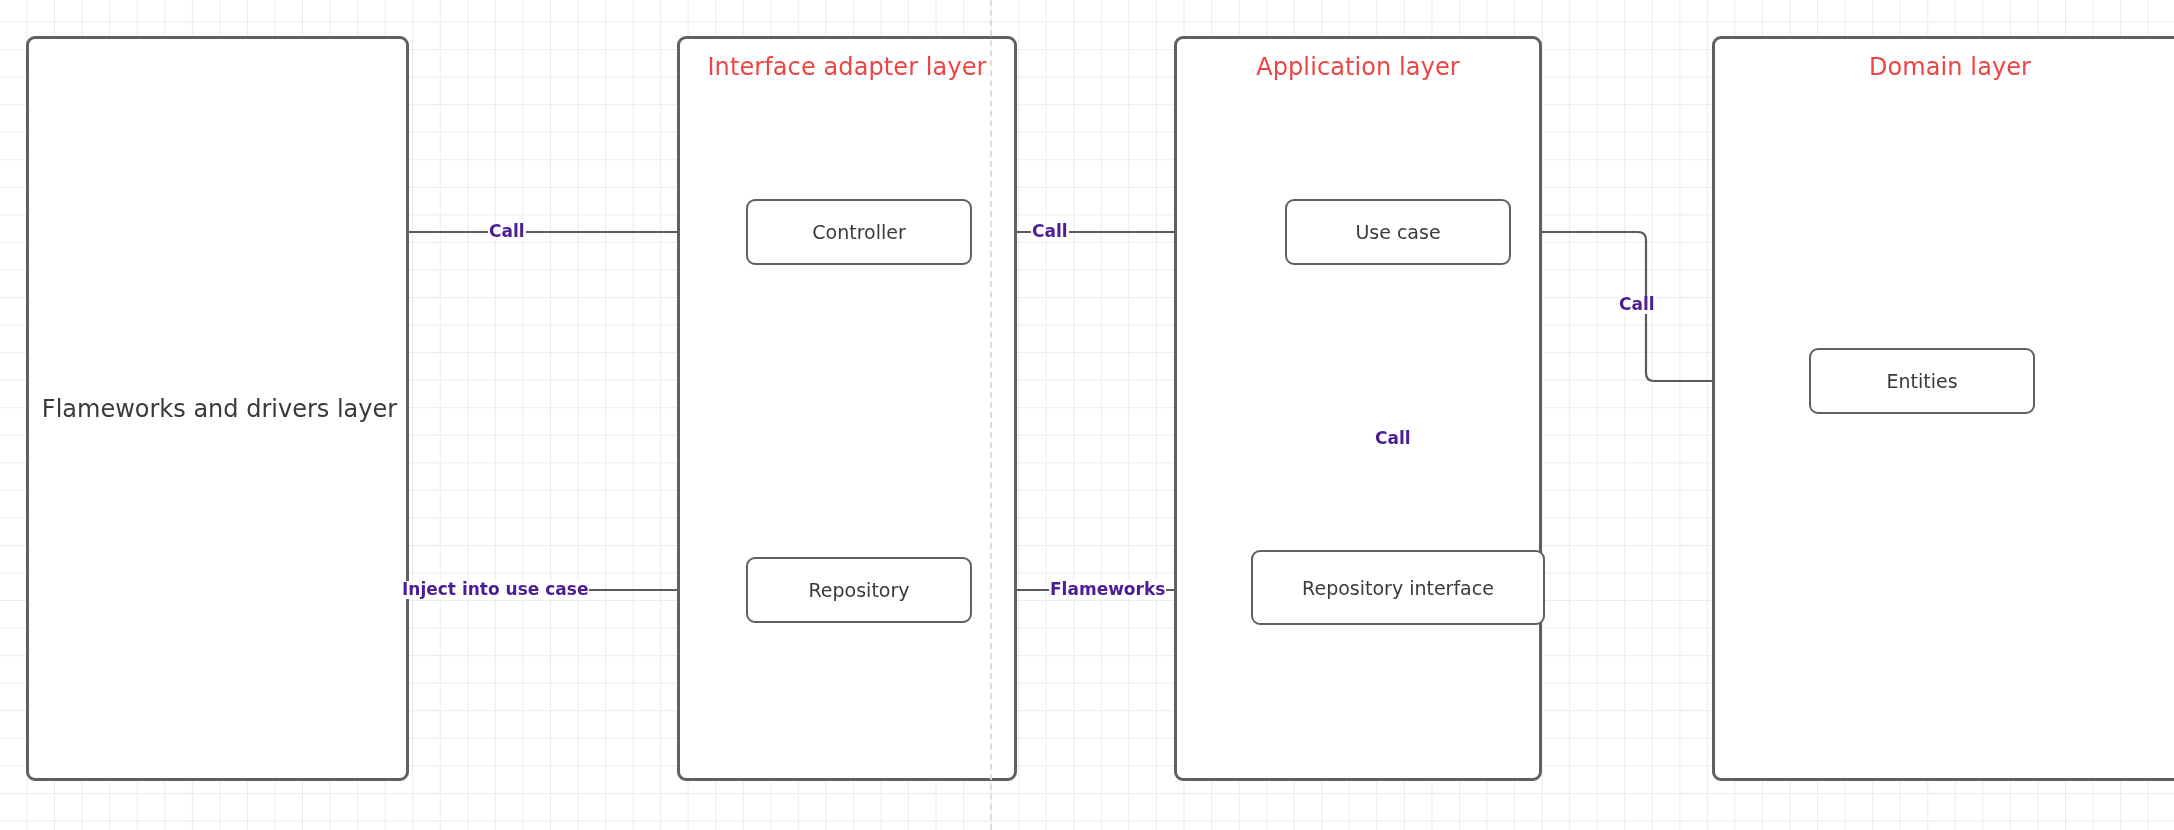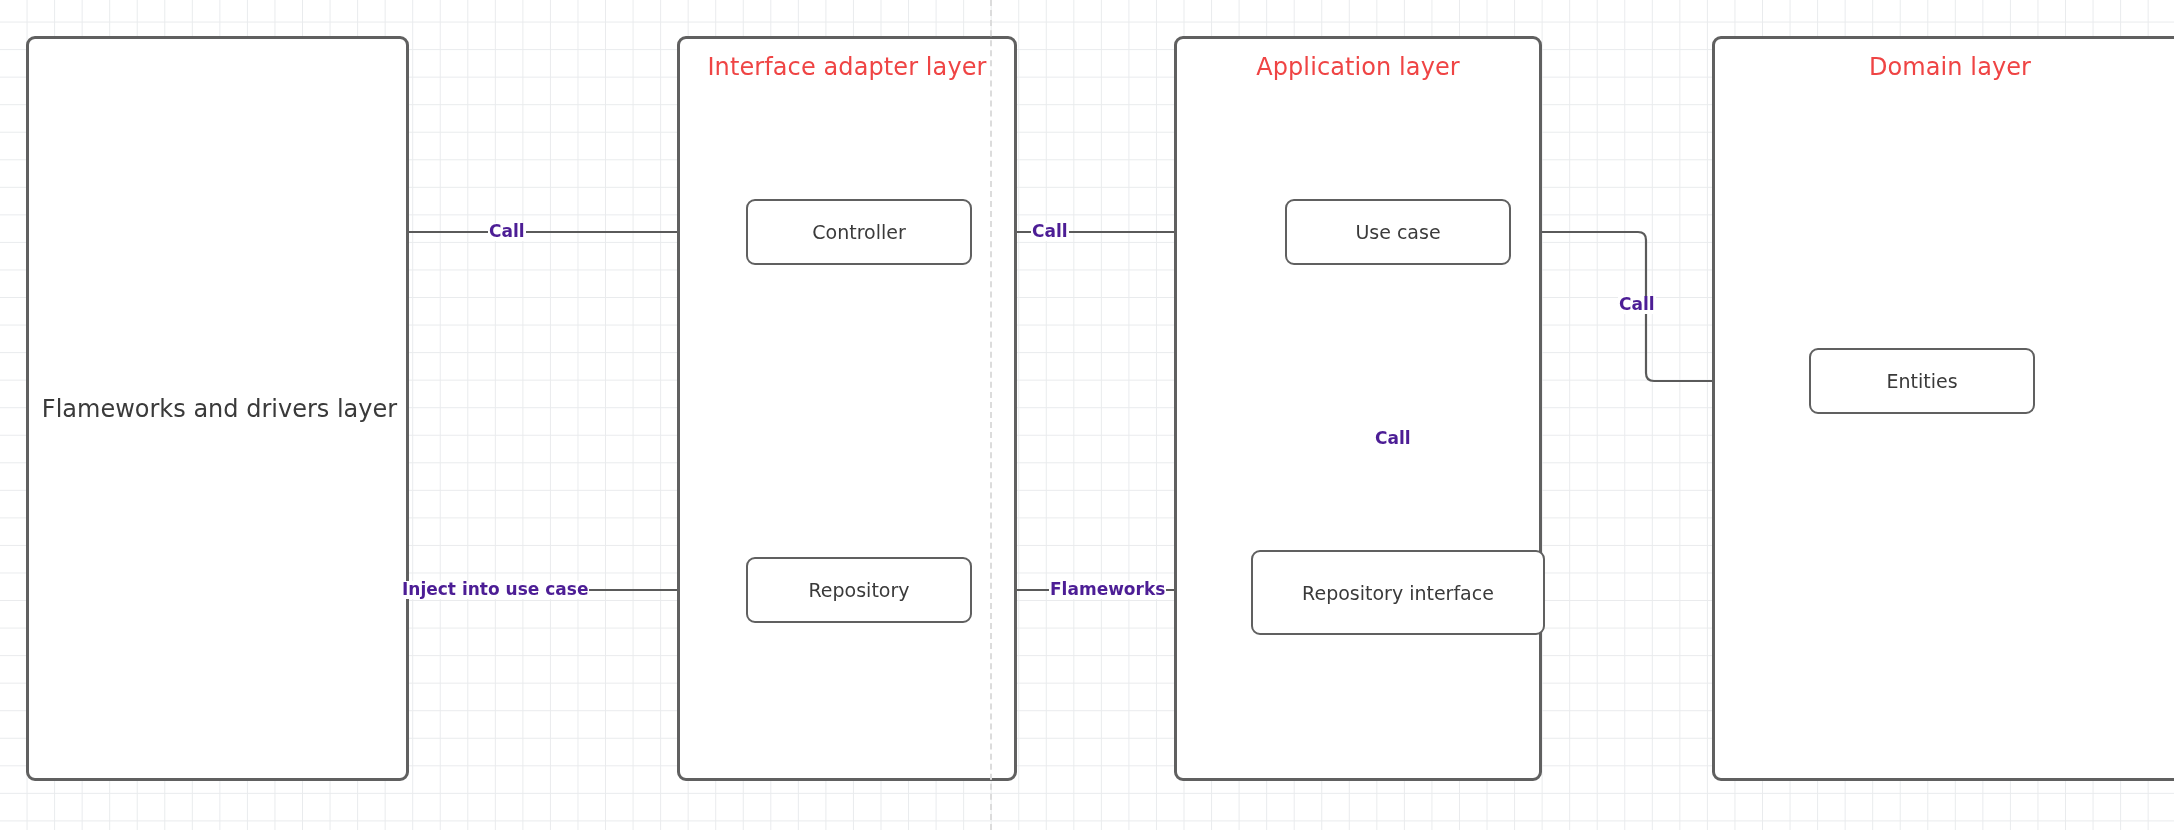--- a/index.html
+++ b/index.html
@@ -149,21 +149,21 @@
   </div>
 
   <div class="node-box" style="left:1285px; top:199px; width:226px; height:66px;">
     <span>Use case</span>
   </div>
 
   <div class="node-box" style="left:746px; top:557px; width:226px; height:66px;">
     <span>Repository</span>
   </div>
 
-  <div class="node-box" style="left:1251px; top:550px; width:294px; height:85px;">
+  <div class="node-box" style="left:1251px; top:550px; width:294px; height:75px;">
     <span>Repository interface</span>
   </div>
 
   <div class="node-box" style="left:1781px; top:348px; width:226px; height:66px;margin-left:28px;">
     <span>Entities</span>
   </div>
 
   <div class="edge-label" style="left:488px; top:223px;">Call</div>
 
   <div class="edge-label" style="left:1031px; top:223px;">Call</div>

